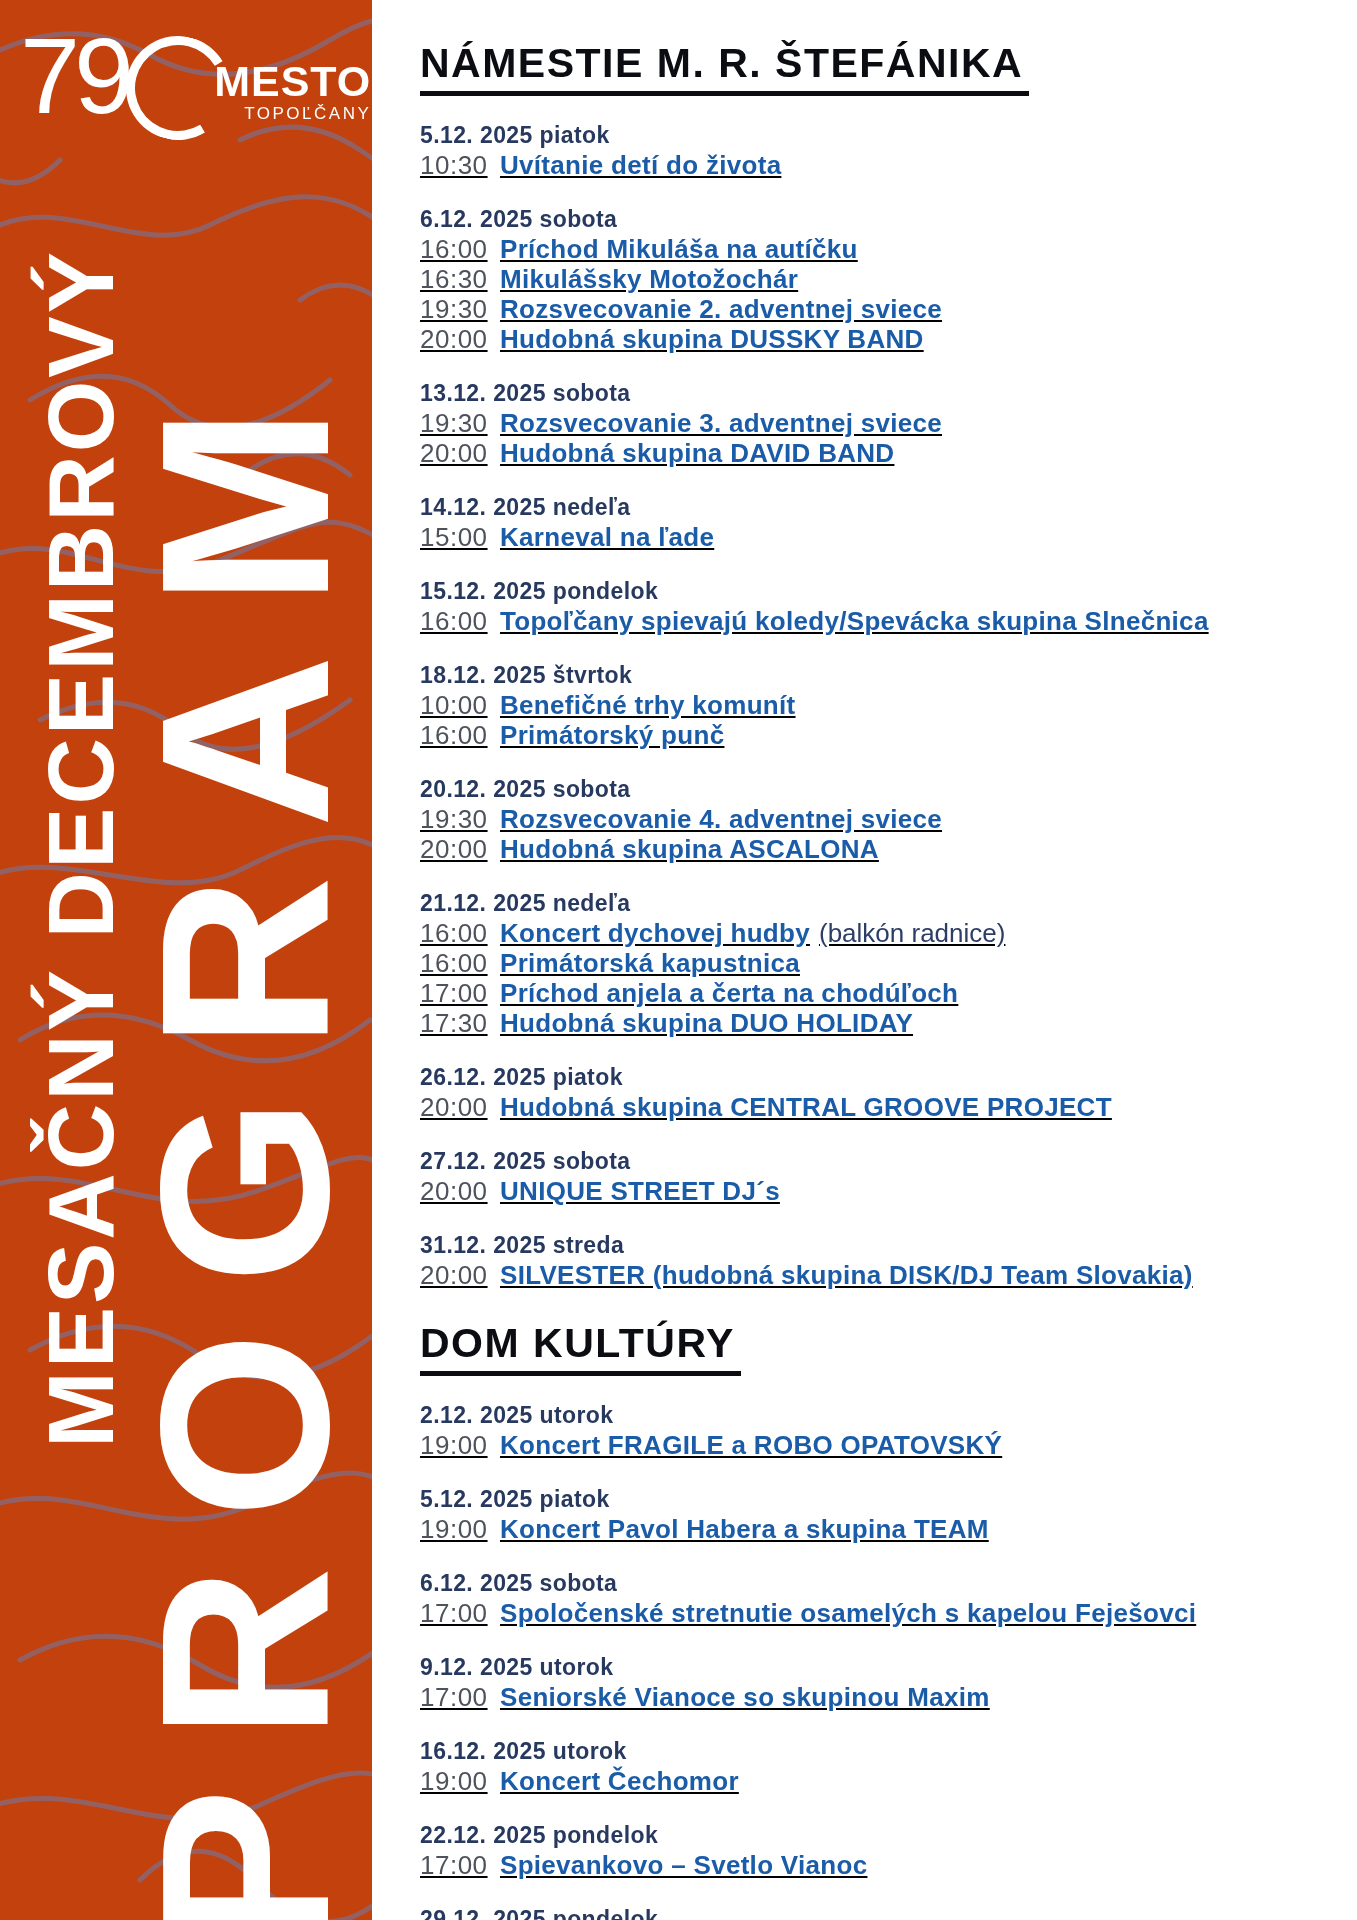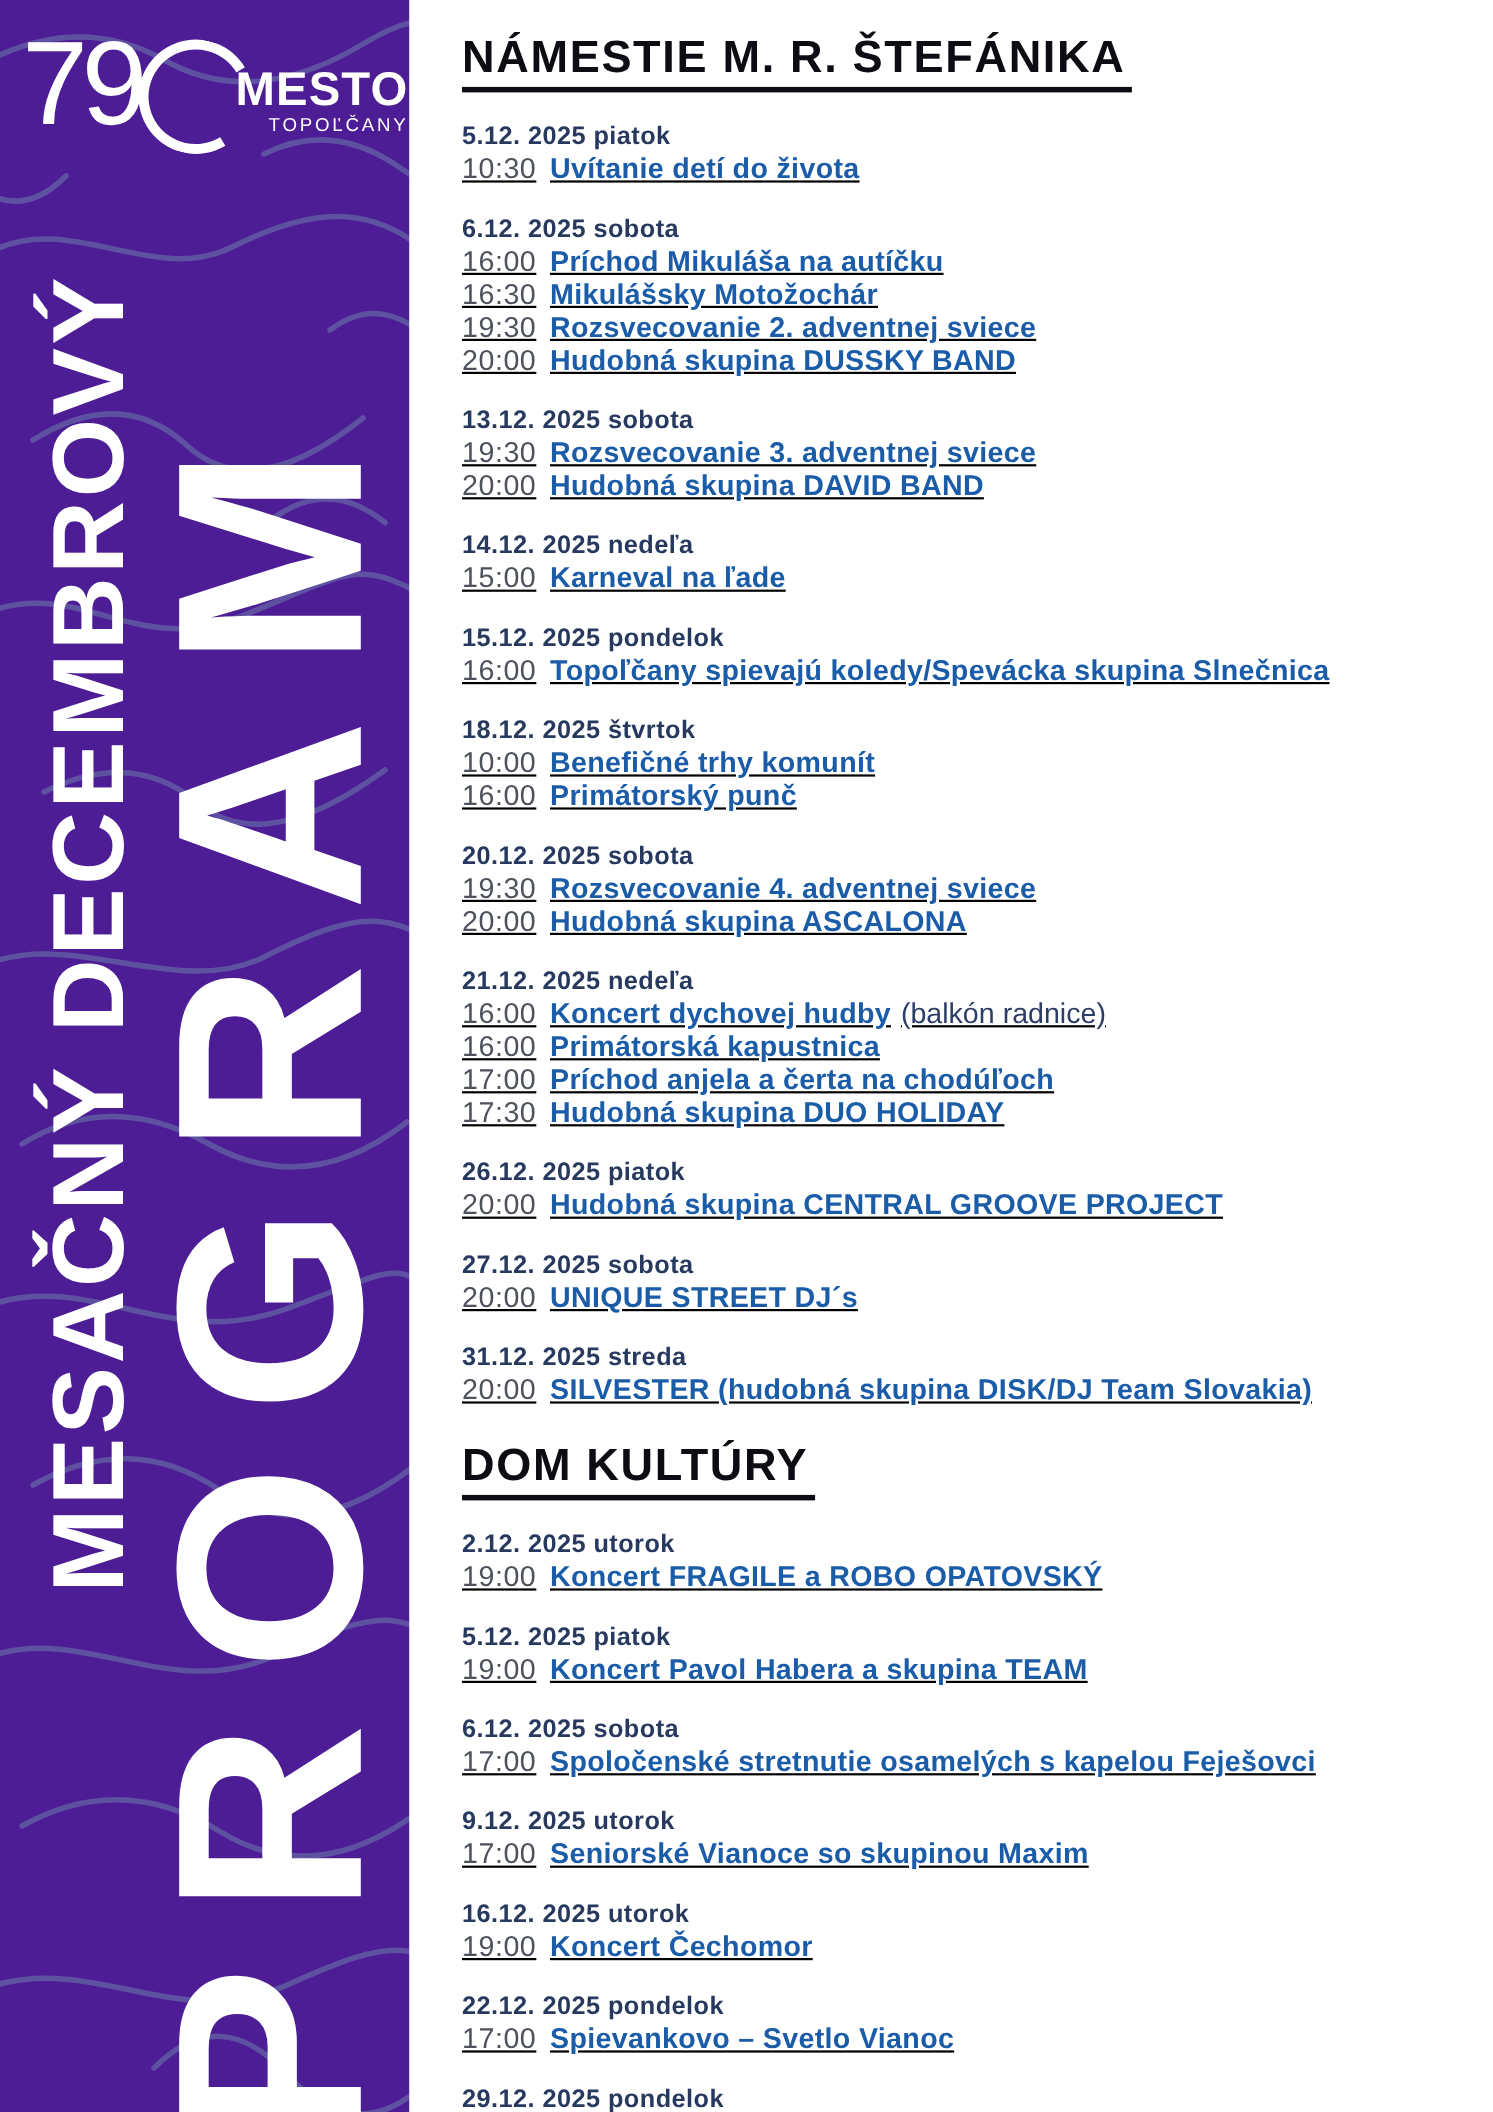--- a/index.html
+++ b/index.html
@@ -4,21 +4,21 @@
 <style>
   html,body{margin:0;padding:0;}
   body{
     width:1357px;height:1920px;position:relative;overflow:hidden;
     background:#ffffff;font-family:"Liberation Sans",sans-serif;
     -webkit-font-smoothing:antialiased;
   }
   
   .sidebar{
     position:absolute;left:0;top:0;width:372px;height:1920px;
-    background:#4c1d95;overflow:hidden;
+    background:#c2410c;overflow:hidden;
   }
   .squiggles{position:absolute;left:0;top:0;width:372px;height:1920px;}
   .logo{
     position:absolute;top:26px;left:20px;display:flex;align-items:flex-start;
     color:#ffffff;z-index:3;
   }
   .logo-79{
     font-size:108px;font-weight:400;line-height:100px;letter-spacing:-6px;
   }
   .logo-zero{
@@ -40,21 +40,21 @@
   }
   .v-title{
     position:absolute;left:118px;top:1948px;width:1800px;height:255px;
     line-height:255px;font-size:240px;font-weight:800;color:#ffffff;
     letter-spacing:48px;white-space:nowrap;
     transform:rotate(-90deg);transform-origin:0 0;z-index:2;
   }
   
   .content{
     position:absolute;left:372px;top:0;width:985px;height:1920px;
-    padding:28px 10px 0 48px;box-sizing:border-box;
+    padding:40px 10px 0 48px;box-sizing:border-box;
   }
   .section-title{
     display:inline-block;margin:0 0 24px 0;padding:0 6px 5px 0;
     font-size:41px;font-weight:800;letter-spacing:1.5px;color:#0b0d12;
     border-bottom:5px solid #0b0d12;line-height:46px;
   }
   .section + .section{margin-top:30px;}
   .group{margin-bottom:24px;}
   .date{
     font-size:23px;font-weight:700;color:#27395f;line-height:30px;

